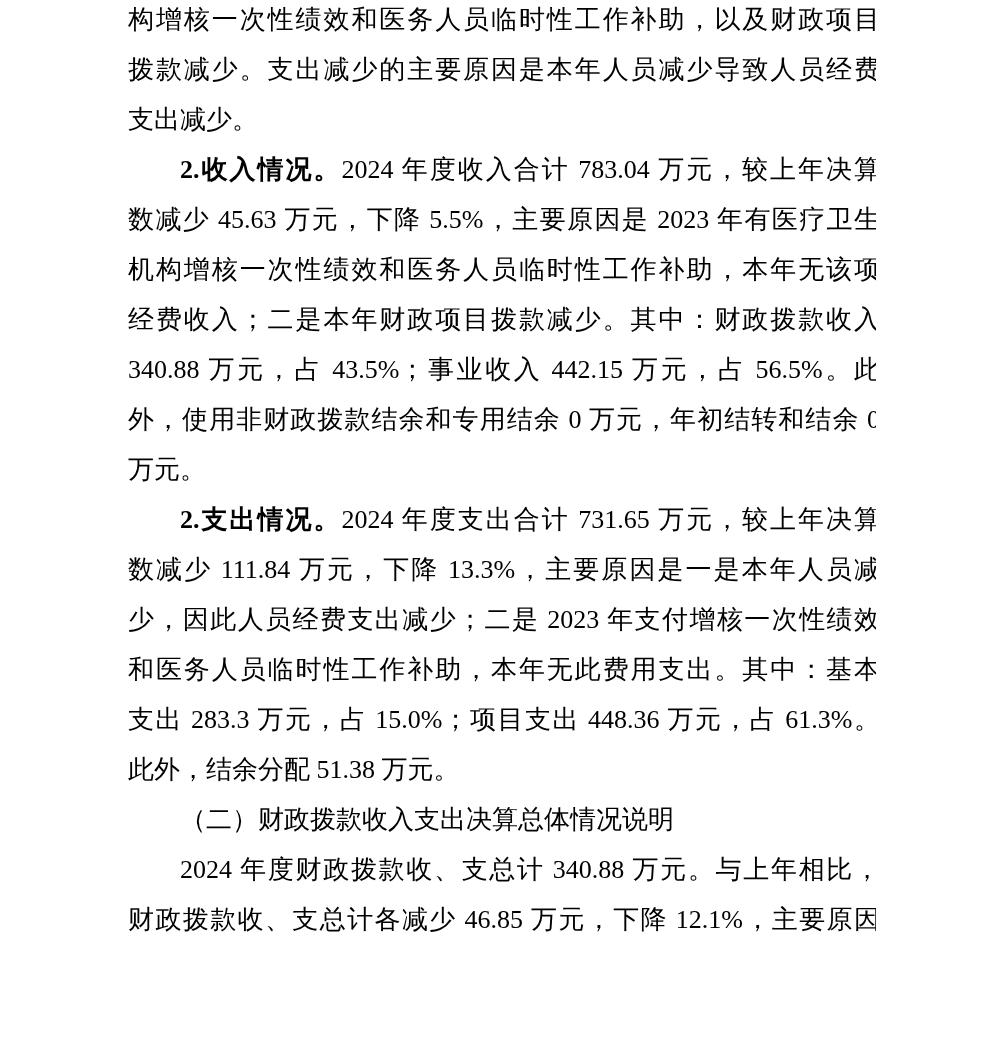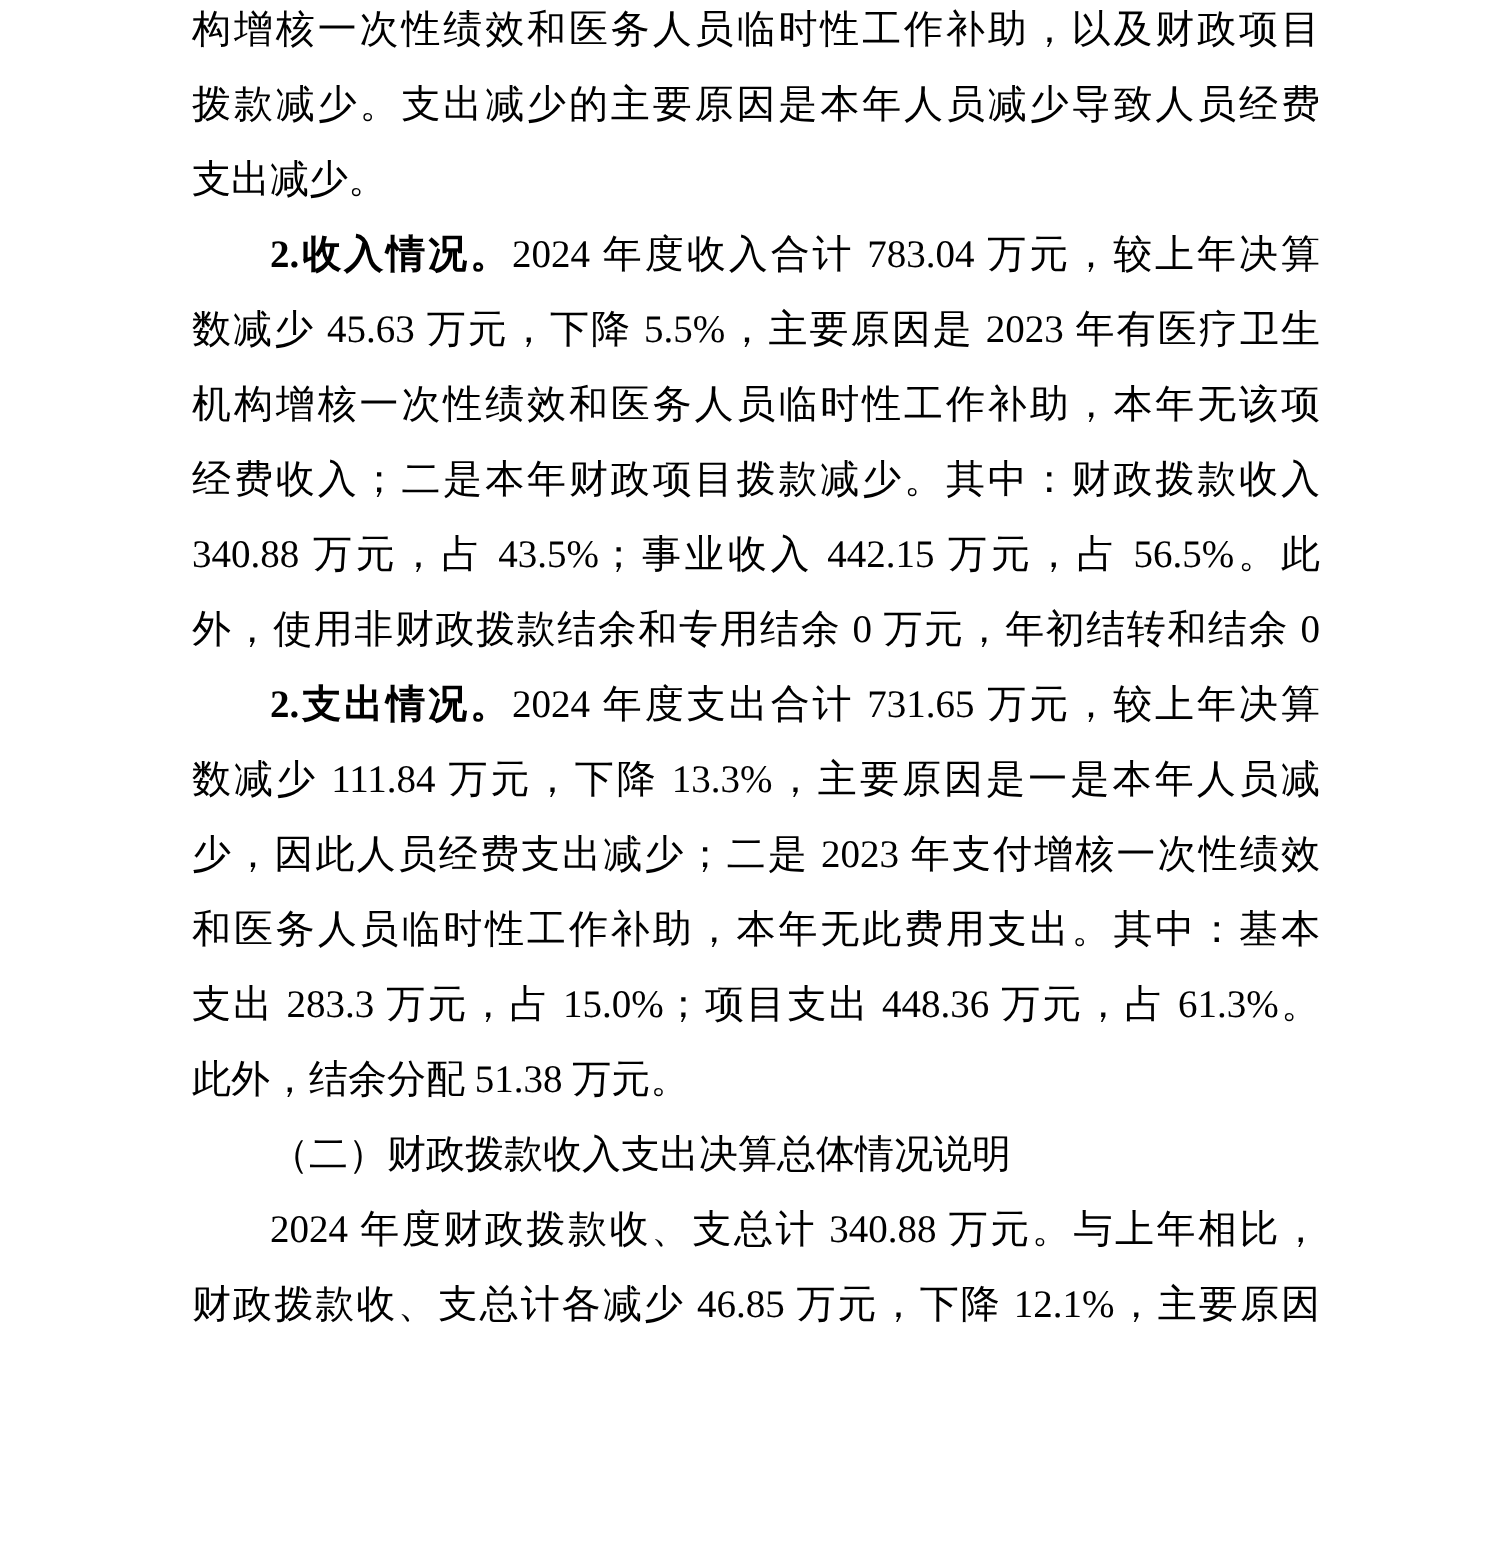--- a/index.html
+++ b/index.html
@@ -6,21 +6,20 @@
     margin: 0;
     padding: 0;
     background: #ffffff;
   }
   .page {
     position: relative;
     width: 876px;
     height: 1043px;
     background: #ffffff;
     overflow: hidden;
-    padding-left: 40px;
   }
   .text-block {
     position: absolute;
     left: 128px;
     top: -5px;
     width: 752px;
     font-family: "Liberation Serif", "DejaVu Serif", serif;
     font-size: 26px;
     line-height: 50px;
     color: #000000;
@@ -54,20 +53,21 @@
         <div class="line"><span>拨款减少。支出减少的主要原因是本年人员减少导致人员经费</span></div>
         <div class="line last"><span>支出减少。</span></div>
       </div>
       <div class="para">
         <div class="line indent"><span class="head">2.收入情况。</span><span>2024 年度收入合计 783.04 万元，较上年决算</span></div>
         <div class="line"><span>数减少 45.63 万元，下降 5.5%，主要原因是 2023 年有医疗卫生</span></div>
         <div class="line"><span>机构增核一次性绩效和医务人员临时性工作补助，本年无该项</span></div>
         <div class="line"><span>经费收入；二是本年财政项目拨款减少。其中：财政拨款收入</span></div>
         <div class="line"><span>340.88 万元，占 43.5%；事业收入 442.15 万元，占 56.5%。此</span></div>
         <div class="line"><span>外，使用非财政拨款结余和专用结余 0 万元，年初结转和结余 0</span></div>
+        <div class="line last"><span>万元。</span></div>
       </div>
       <div class="para">
         <div class="line indent"><span class="head">2.支出情况。</span><span>2024 年度支出合计 731.65 万元，较上年决算</span></div>
         <div class="line"><span>数减少 111.84 万元，下降 13.3%，主要原因是一是本年人员减</span></div>
         <div class="line"><span>少，因此人员经费支出减少；二是 2023 年支付增核一次性绩效</span></div>
         <div class="line"><span>和医务人员临时性工作补助，本年无此费用支出。其中：基本</span></div>
         <div class="line"><span>支出 283.3 万元，占 15.0%；项目支出 448.36 万元，占 61.3%。</span></div>
         <div class="line last"><span>此外，结余分配 51.38 万元。</span></div>
       </div>
       <div class="para">

